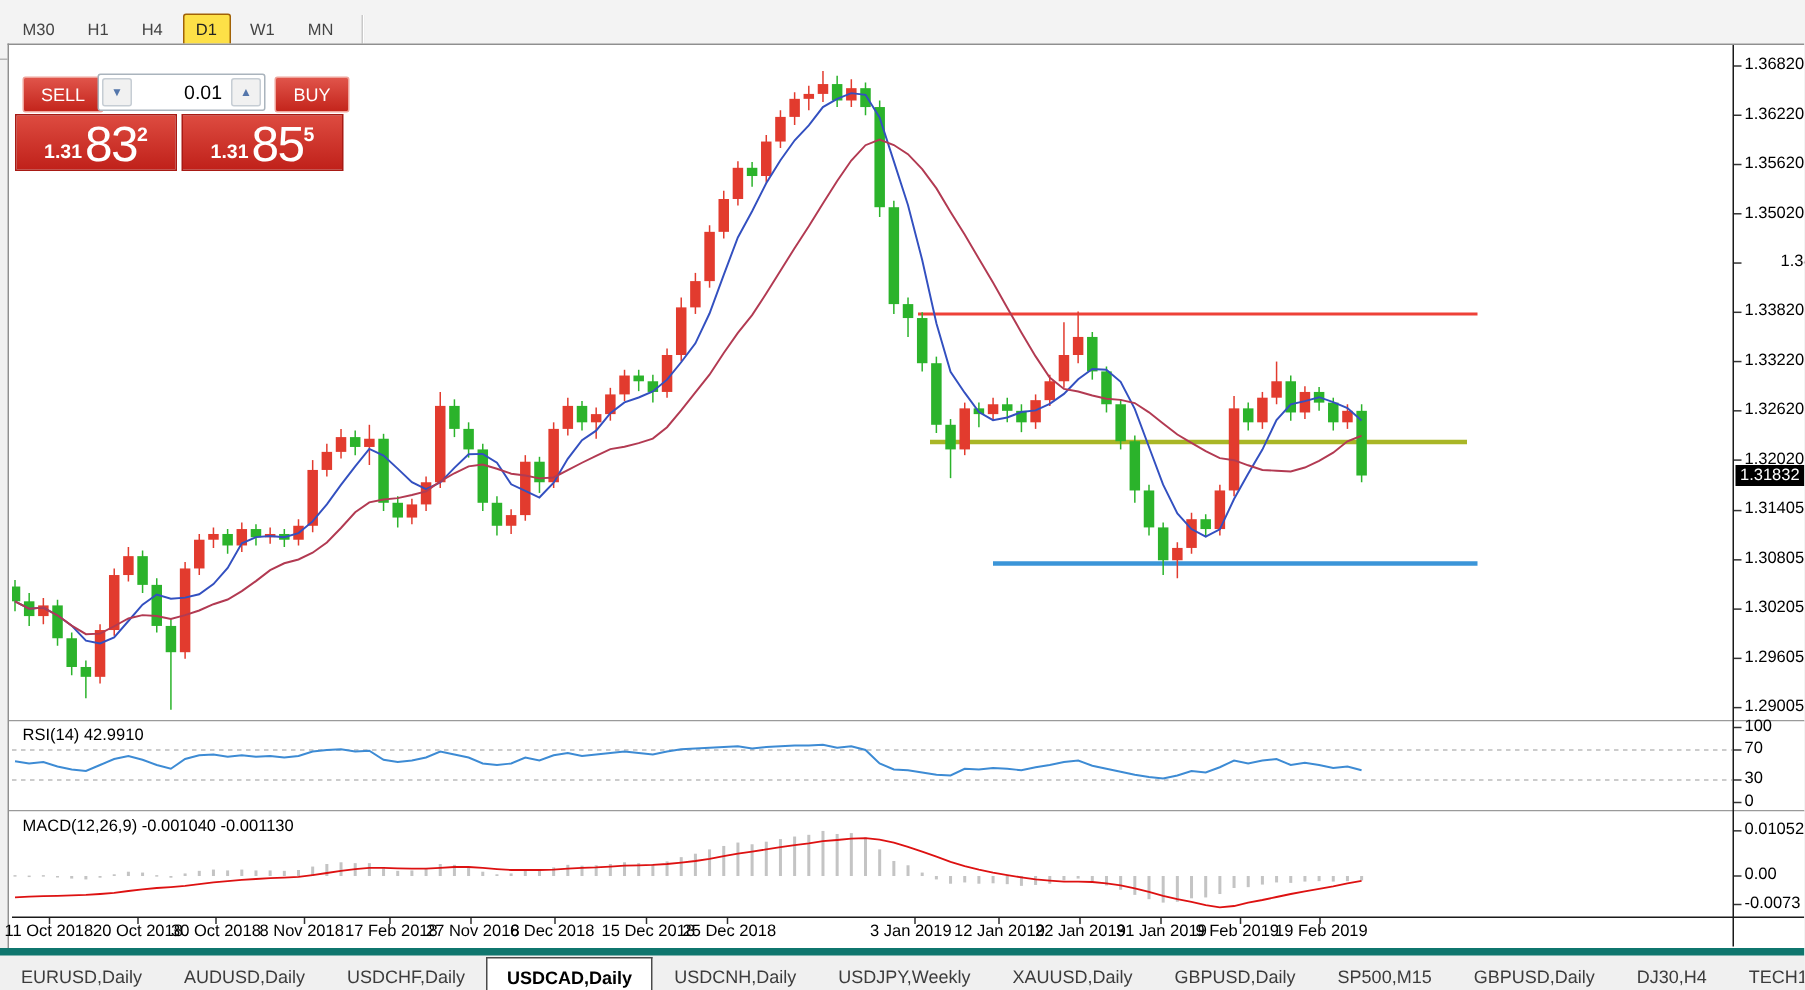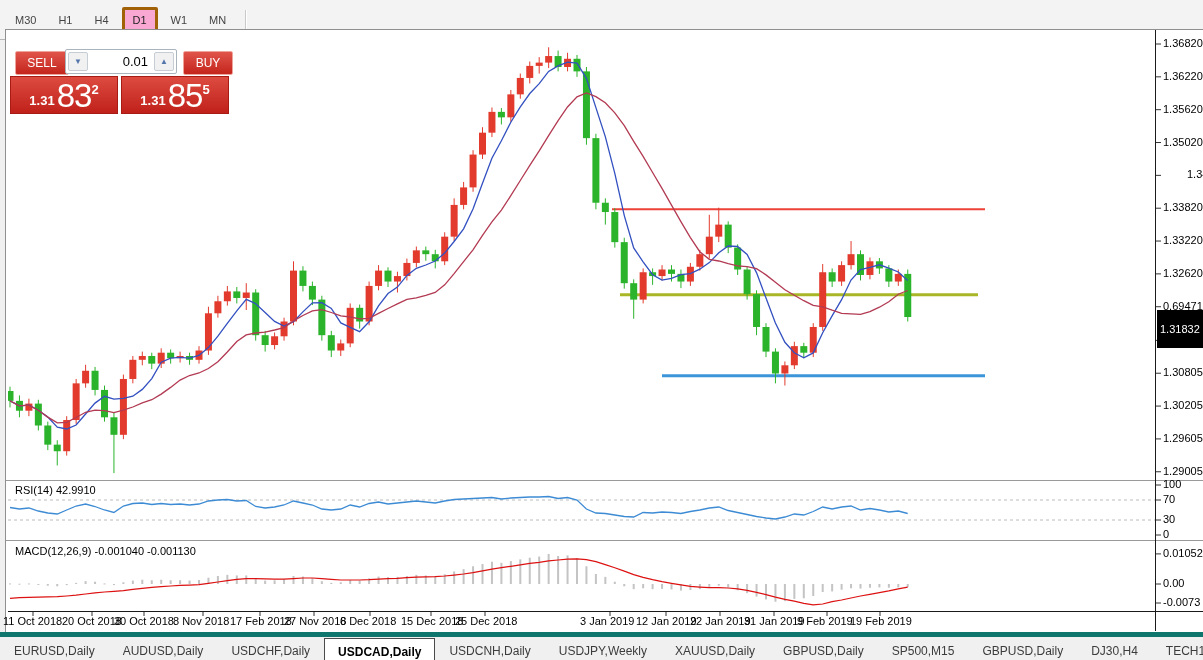--- a/index.html
+++ b/index.html
@@ -1,20 +1,20 @@
 <!DOCTYPE html>
 <html><head>
 <meta charset="utf-8">
 <style>
   html,body{margin:0;padding:0;background:#f0f0f0;font-family:"Liberation Sans",sans-serif;}
   #stage{position:relative;width:1203px;height:660px;overflow:hidden;background:#f0f0f0;}
   
   #toolbar{position:absolute;left:0;top:0;width:1203px;height:40px;background:#f3f3f3;border-bottom:1px solid #b6b6b6;display:flex;align-items:center;padding-left:6px;box-sizing:border-box;}
   .tfbtn{height:20px;padding:0 8px;margin-right:4px;display:flex;align-items:center;justify-content:center;font-size:11px;color:#444;border:1px solid transparent;border-radius:2px;cursor:default;}
-  .tfbtn.active{background:#f9a8d4;border:3px solid #a16207;color:#222;}
+  .tfbtn.active{background:#fde047;border:1px solid #a16207;color:#222;}
   .tbsep{width:1px;height:20px;background:#c9c9c9;margin:0 6px;border-right:1px solid #fff;}
   
   #chartwin{position:absolute;left:5px;top:29px;width:1198px;height:603px;background:#fff;border-left:1px solid #8f8f8f;border-top:1px solid #8f8f8f;box-sizing:border-box;}
   #titlebar{position:absolute;left:9px;top:4px;font-size:11.5px;color:#000;white-space:nowrap;}
   #titlebar .tri{font-size:8px;position:relative;top:-1px;margin-right:5px;}
   
   .hsep{position:absolute;left:0;width:1198px;height:2px;}
   .hsep .d{height:1px;background:#9a9a9a;}
   .hsep .l{height:1px;background:#ffffff;}
   
@@ -22,21 +22,21 @@
   .tradebtn{position:absolute;color:#fff;font-size:12px;display:flex;align-items:center;justify-content:center;background:linear-gradient(#e0544a,#c4251c);border:1px solid #efa49b;border-radius:2px;cursor:pointer;}
   #stepper{position:absolute;left:56px;top:0px;width:112px;height:25px;background:#fff;border:1px solid #aab4bd;border-radius:2px;display:flex;align-items:center;padding:2px;box-sizing:border-box;z-index:4;}
   .stepbtn{width:20px;height:17px;background:#f1f1f1;border:1px solid #c6cdd4;border-radius:2px;color:#5476ab;font-size:8px;display:flex;align-items:center;justify-content:center;cursor:pointer;}
   #lot{flex:1;height:17px;border:none;outline:none;font-size:13px;color:#000;text-align:right;padding-right:6px;font-family:"Liberation Sans",sans-serif;width:58px;}
   .pricebox{position:absolute;top:27px;width:108px;height:38px;background:linear-gradient(#dd4b40,#c0211a);border:1px solid #a81a14;color:#fff;display:flex;align-items:flex-end;justify-content:center;padding-bottom:2px;box-sizing:border-box;cursor:pointer;}
   .pricebox .small{font-size:13px;font-weight:bold;margin-right:2px;line-height:20px;}
   .pricebox .big{font-size:33px;line-height:30px;letter-spacing:-1px;}
   .pricebox .sup{font-size:13px;font-weight:bold;position:relative;top:-14px;}
   
   .axlabel{position:absolute;font-size:11px;color:#000;white-space:nowrap;}
-  .curprice{position:absolute;background:#000;color:#fff;font-size:11px;padding:12px 3px;line-height:14px;}
+  .curprice{position:absolute;background:#000;color:#fff;font-size:11px;padding:0 3px;line-height:14px;}
   .paneltitle{position:absolute;font-size:11px;color:#000;white-space:nowrap;z-index:3;}
   
   #tabbar{position:absolute;left:0;top:632px;width:1203px;height:28px;background:#f0f0f0;border-top:5px solid #0f766e;display:flex;align-items:stretch;overflow:hidden;}
   .tab{display:flex;align-items:center;padding:0 13px;font-size:12px;color:#3c3c3c;white-space:nowrap;cursor:pointer;border:1px solid transparent;}
   .tab.active{background:#fff;border:1px solid #4a4a4a;border-bottom-color:#fff;font-weight:bold;color:#000;margin-top:1px;}
   .tabsep{width:1px;height:14px;background:#9a9a9a;align-self:center;}
   svg{position:absolute;left:0;top:0;}
 </style>
 </head>
 <body>
@@ -446,21 +446,21 @@
 
   <div id="labels">
       <div class="axlabel" style="left: 1163px; top: 37px;">1.36820</div>
       <div class="axlabel" style="left: 1163px; top: 69.8407px;">1.36220</div>
       <div class="axlabel" style="left: 1163px; top: 102.681px;">1.35620</div>
       <div class="axlabel" style="left: 1163px; top: 135.522px;">1.35020</div>
       <div class="axlabel" style="left: 1187px; top: 168.363px;">1.34420</div>
       <div class="axlabel" style="left: 1163px; top: 201.204px;">1.33820</div>
       <div class="axlabel" style="left: 1163px; top: 234.044px;">1.33220</div>
       <div class="axlabel" style="left: 1163px; top: 266.885px;">1.32620</div>
-      <div class="axlabel" style="left: 1163px; top: 299.726px;">0.69471</div>
+      <div class="axlabel" style="left: 1163px; top: 299.726px;">1.32020</div>
       <div class="axlabel" style="left: 1163px; top: 333.388px;">1.31405</div>
       <div class="axlabel" style="left: 1163px; top: 366.228px;">1.30805</div>
       <div class="axlabel" style="left: 1163px; top: 399.069px;">1.30205</div>
       <div class="axlabel" style="left: 1163px; top: 431.91px;">1.29605</div>
       <div class="axlabel" style="left: 1163px; top: 464.75px;">1.29005</div>
       <div class="curprice" style="left: 1157px; top: 310.016px;">1.31832</div>
       <div class="axlabel" style="left: 3px; top: 615px;">11 Oct 2018</div>
       <div class="axlabel" style="left: 62px; top: 615px;">20 Oct 2018</div>
       <div class="axlabel" style="left: 114px; top: 615px;">30 Oct 2018</div>
       <div class="axlabel" style="left: 173px; top: 615px;">8 Nov 2018</div>

